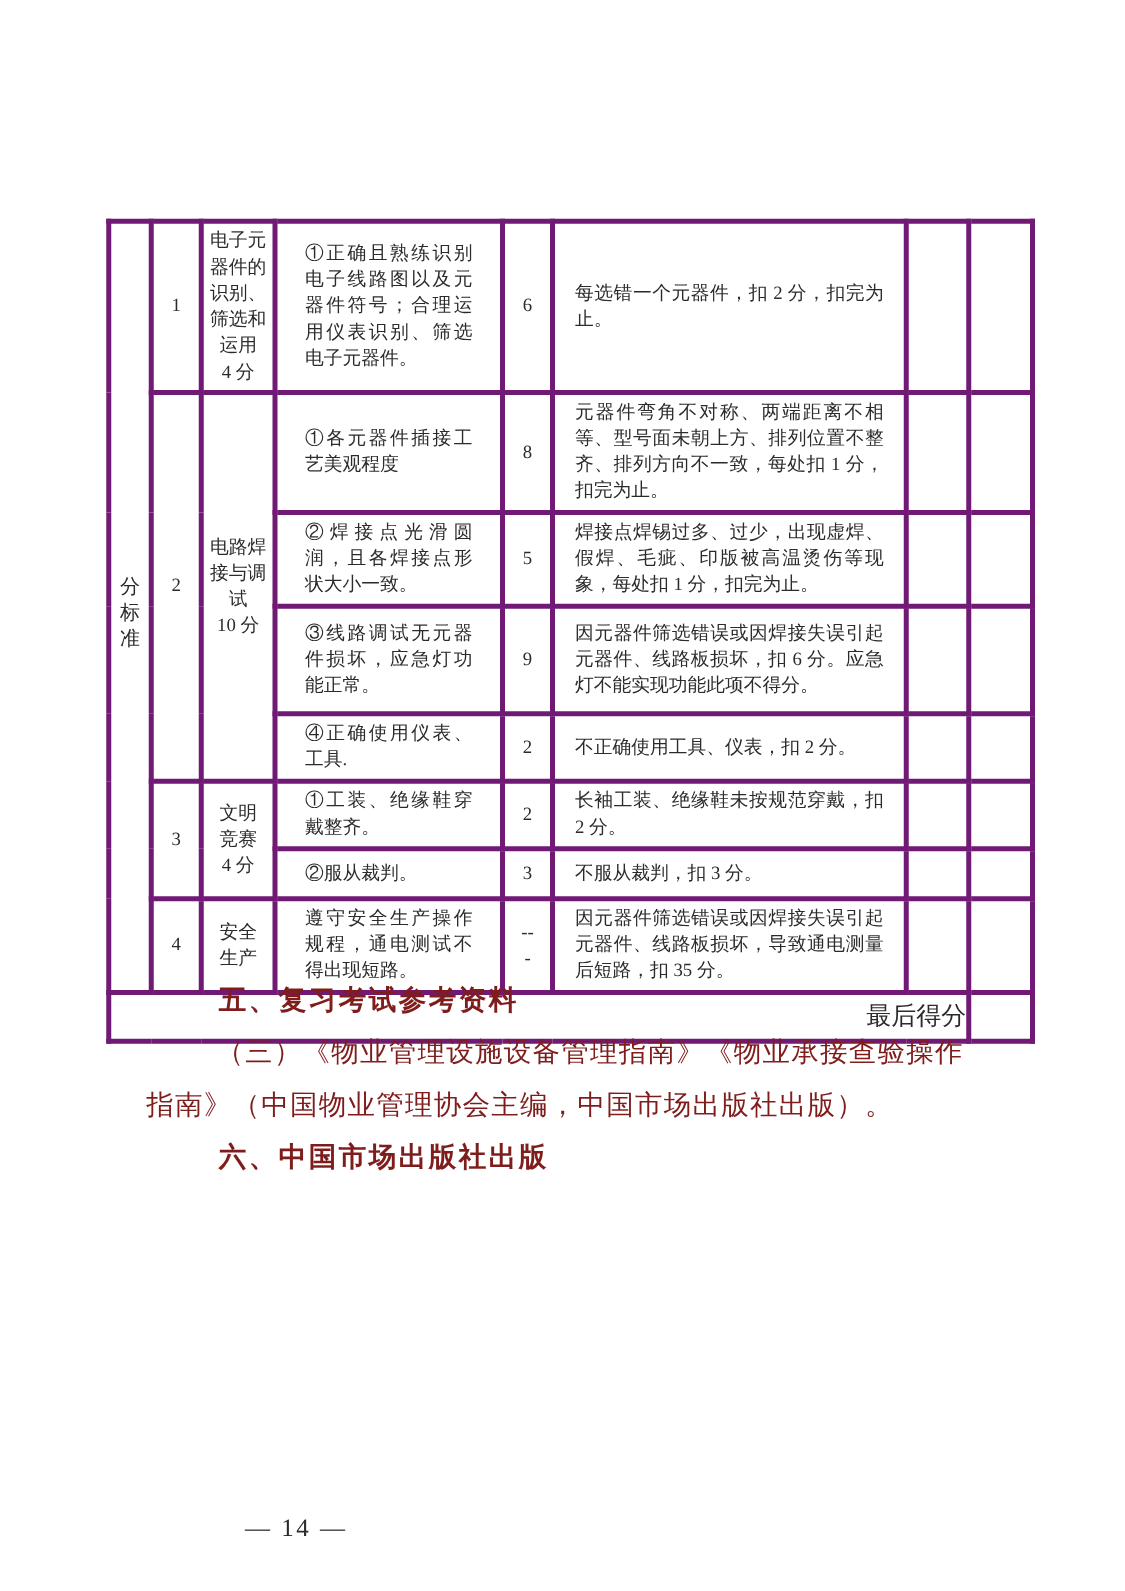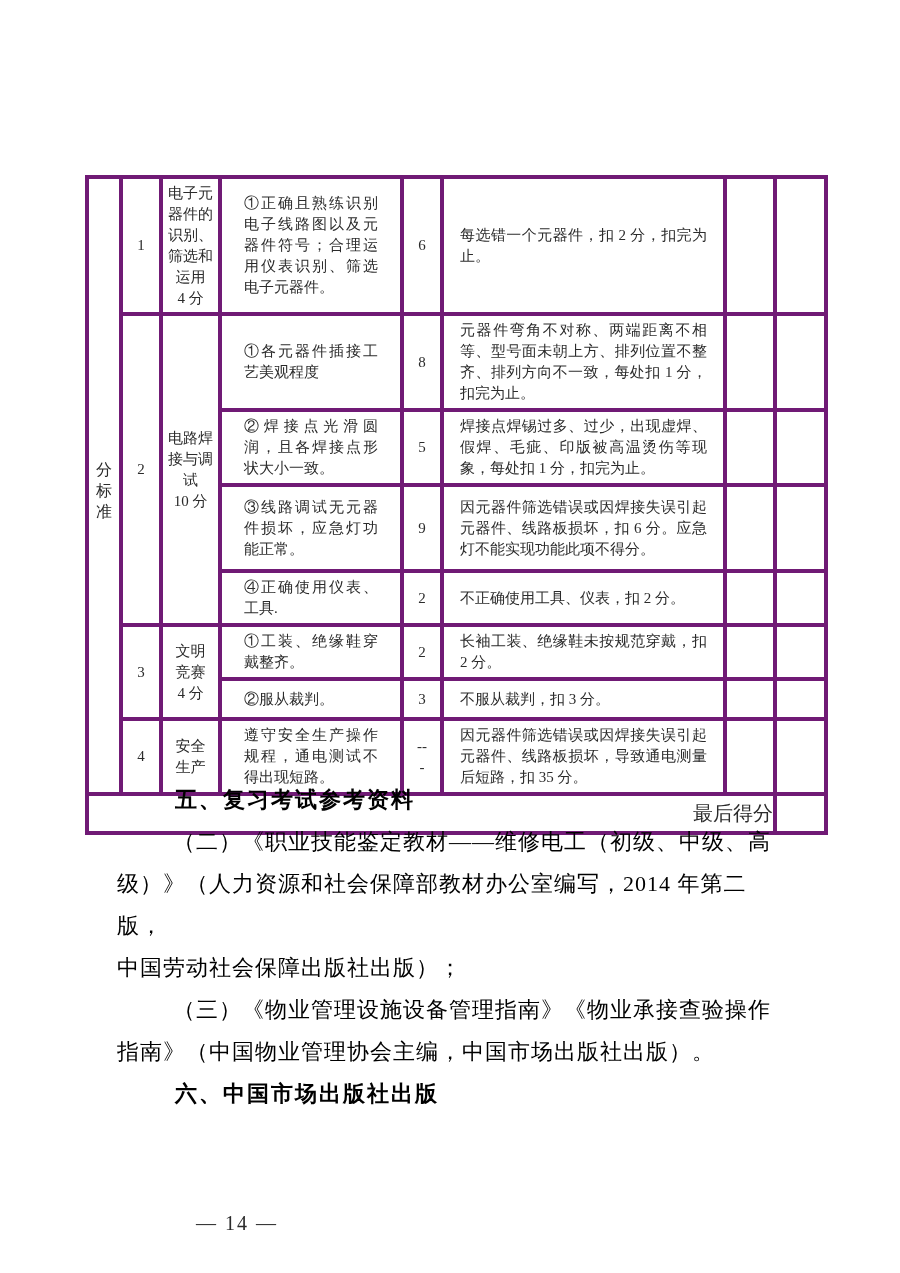--- a/index.html
+++ b/index.html
@@ -71,21 +71,21 @@
   td.final-cell { text-align: right; font-size: 20px; }
 
   
   .body-text {
     position: absolute;
     left: 117px;
     top: 779px;
     width: 656px;
     font-size: 22px;
     line-height: 42px;
-    color: #000000;
+    color: #7f1d1d;
     letter-spacing: 1px;
   }
   .body-text .heading {
     font-weight: bold;
     font-family: "Liberation Sans", sans-serif;
     margin-left: 58px;
     letter-spacing: 2px;
   }
   .body-text p.para {
     white-space: pre-line;
@@ -200,23 +200,20 @@
       </tr>
       <tr class="r9">
         <td class="final-cell" colspan="7">最后得分</td>
         <td class="blank-cell"></td>
       </tr>
     </tbody>
   </table>
 
   <div class="body-text">
     <p class="heading">五、复习考试参考资料</p>
-    <p class="para">（二）《职业技能鉴定教材——维修电工（初级、中级、高
-级）》（人力资源和社会保障部教材办公室编写，2014 年第二版，
-中国劳动社会保障出版社出版）；</p>
     <p class="para">（三）《物业管理设施设备管理指南》《物业承接查验操作
 指南》（中国物业管理协会主编，中国市场出版社出版）。</p>
     <p class="heading">六、中国市场出版社出版</p>
   </div>
 
   <div class="page-number">— 14 —</div>
 
 </div>
 
 </body></html>

